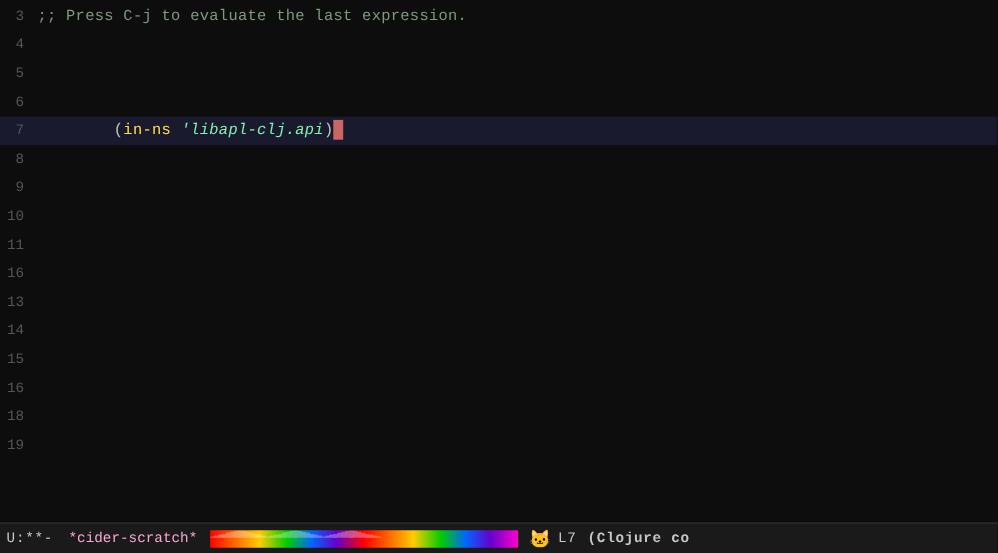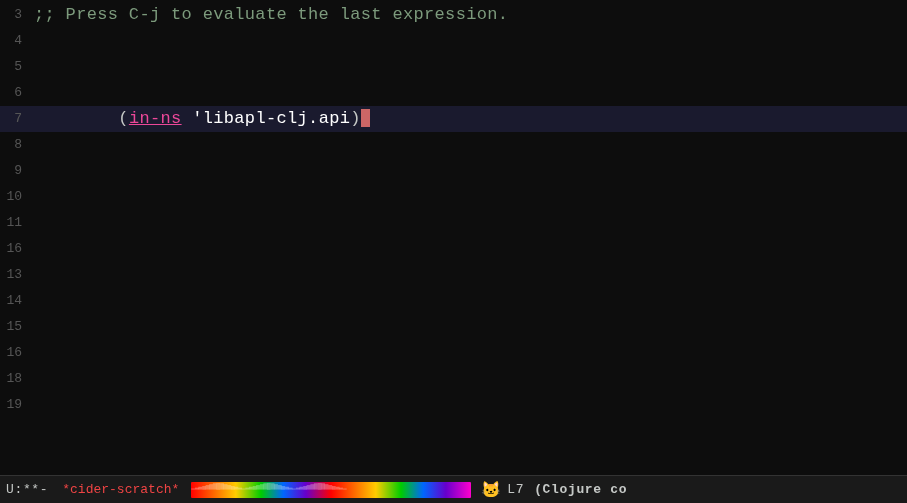--- a/index.html
+++ b/index.html
@@ -43,44 +43,44 @@
       padding-right: 8px;
       color: #555;
       user-select: none;
       font-size: 13px;
     }
 
     .line-content {
       padding-left: 4px;
       white-space: pre;
       color: #c5c8c6;
-      font-size: 17px;
+      font-size: 14px;
       letter-spacing: 0.02em;
     }
 
     
     .line-7 {
       background: #1a1a2e;
     }
 
     .comment-text {
       color: #7c9a7c;
     }
 
     .clojure-paren {
       color: #c5c8c6;
     }
 
     .clojure-keyword {
-      color: #ec4899;
-      text-decoration: underline;
+      color: #fde047;
     }
 
     .clojure-quote {
-      color: #ffffff;
+      color: #86efac;
+      font-style: italic;
     }
 
     
     .cursor-block {
       display: inline-block;
       background: #cc6666;
       color: #0d0d0d;
       width: 9px;
       height: 18px;
       vertical-align: middle;
@@ -101,21 +101,21 @@
       flex-shrink: 0;
     }
 
     .status-mode {
       color: #c5c8c6;
       margin-right: 6px;
       letter-spacing: 0.05em;
     }
 
     .status-buffer {
-      color: #ef4444;
+      color: #f9a8d4;
       margin-right: 6px;
       text-align: right;
     }
 
     .status-rainbow {
       display: flex;
       align-items: center;
       height: 20px;
       margin-right: 6px;
     }

